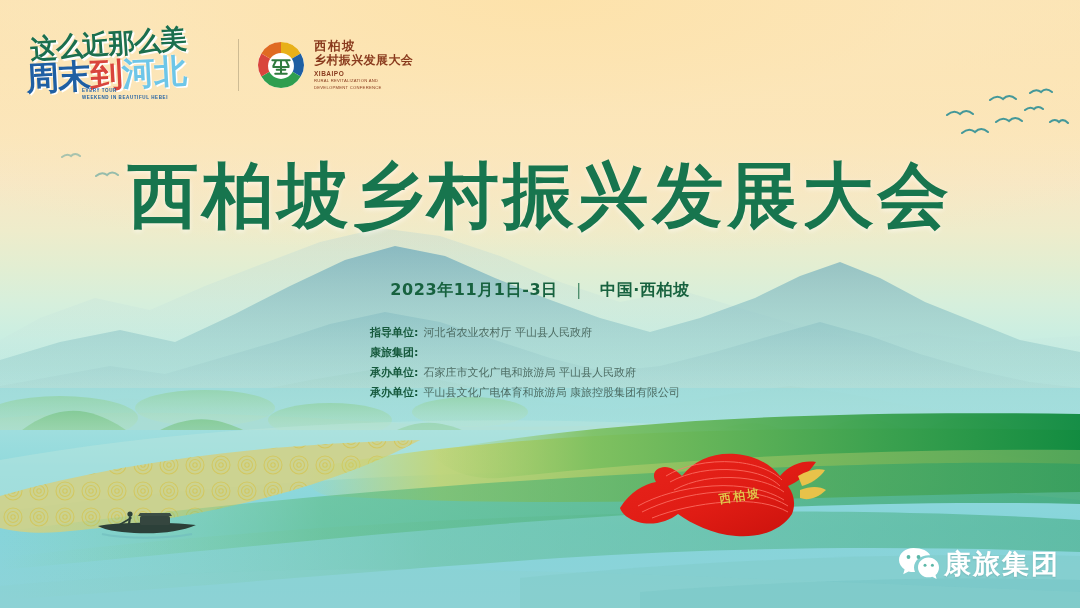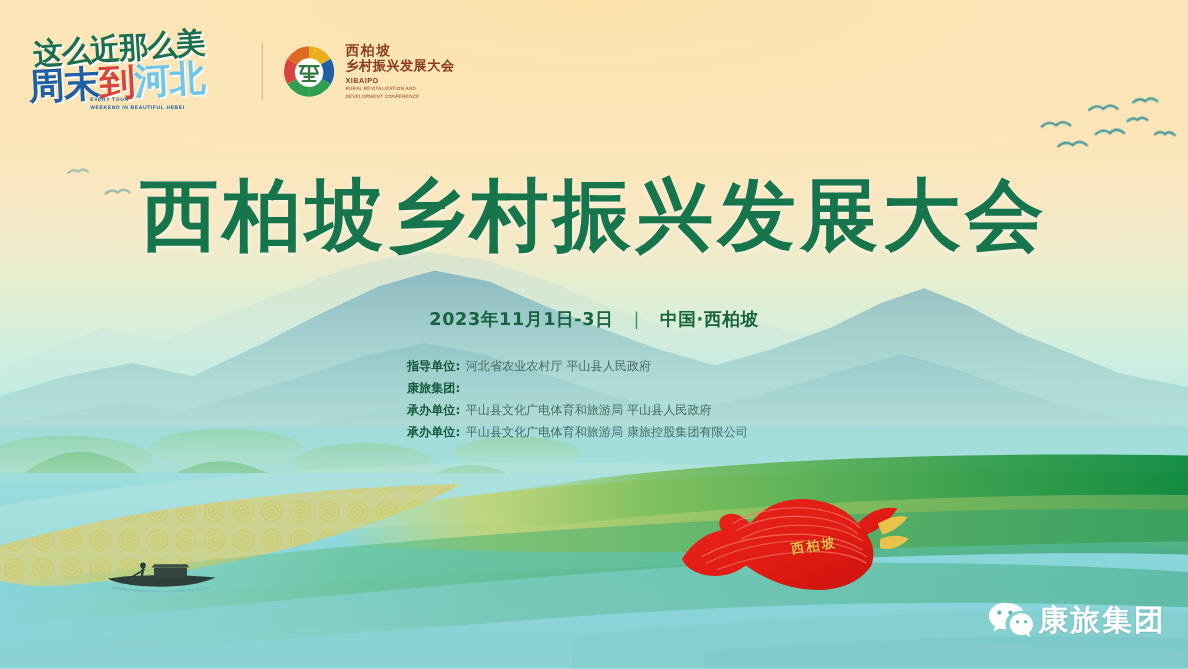--- a/index.html
+++ b/index.html
@@ -372,21 +372,21 @@
   <div class="orgs">
     <div class="org-row">
       <span class="org-label">指导单位:</span>
       <span class="org-value">河北省农业农村厅  平山县人民政府</span>
     </div>
     <div class="org-row">
       <span class="org-label">康旅集团:</span>
     </div>
     <div class="org-row">
       <span class="org-label">承办单位:</span>
-      <span class="org-value">平山县文化广电体育和旅游局  平山县人民政府</span>
+      <span class="org-value">石家庄市文化广电和旅游局  平山县人民政府</span>
     </div>
     <div class="org-row">
       <span class="org-label">承办单位:</span>
       <span class="org-value">平山县文化广电体育和旅游局  康旅控股集团有限公司</span>
     </div>
   </div>
 
   <div class="watermark">
     <svg width="42" height="36" viewBox="0 0 42 36">
       <path d="M15.5,2 C7.5,2 1,7.4 1,14 C1,17.8 3.2,21.2 6.6,23.4 L5.2,28.2 L10.6,25.4

